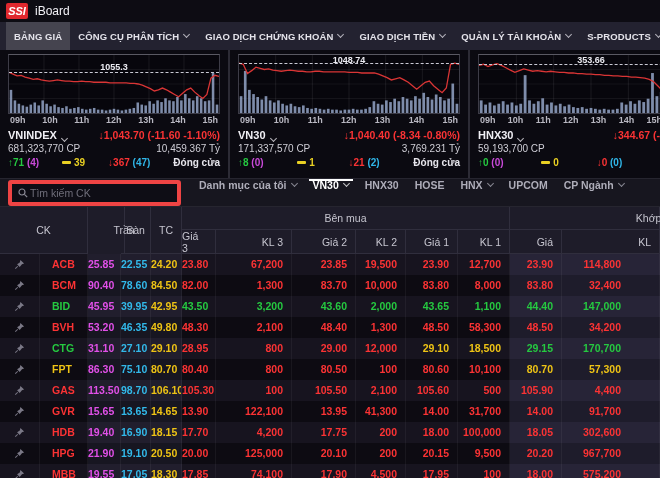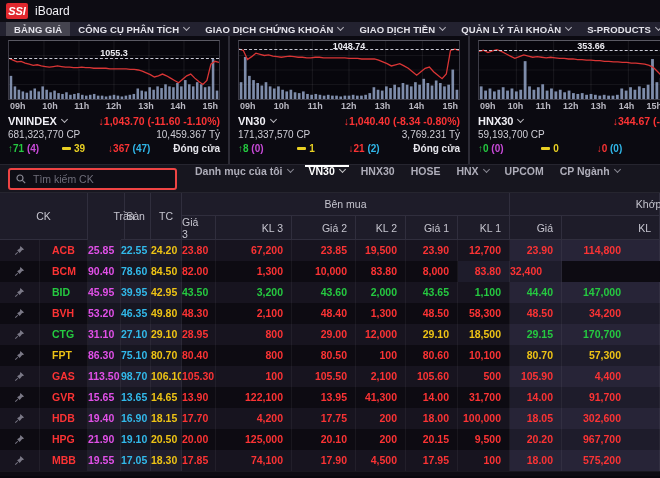--- a/index.html
+++ b/index.html
@@ -5,57 +5,57 @@
   html,body{margin:0;padding:0;background:#08070d;}
   body{width:660px;height:478px;overflow:hidden;position:relative;
        font-family:"Liberation Sans","DejaVu Sans",sans-serif;color:#d6d5dd;
        -webkit-font-smoothing:antialiased;}
   
   .topbar{height:22px;background:#0d0c13;display:flex;align-items:center;padding:0 6px;gap:7px;}
   .logo{background:#e0282e;color:#fff;font-weight:bold;font-style:italic;font-size:11px;
         width:22px;height:16px;display:flex;align-items:center;justify-content:center;border-radius:2px;}
   .apptitle{color:#f2f1f6;font-weight:normal;font-size:12px;}
   
-  .mainnav{height:14px;background:#232230;display:flex;align-items:stretch;padding-left:6px;overflow:hidden;white-space:nowrap;}
+  .mainnav{height:28px;background:#232230;display:flex;align-items:stretch;padding-left:6px;overflow:hidden;white-space:nowrap;}
   .nav-item{display:flex;align-items:center;padding:0 8px;font-size:9.5px;font-weight:bold;
             color:#e4e3ea;letter-spacing:.1px;cursor:pointer;flex:0 0 auto;}
   .nav-item.active{background:#45444f;}
   .chev{width:4px;height:4px;border-right:1.3px solid currentColor;border-bottom:1.3px solid currentColor;
         transform:rotate(45deg);display:inline-block;margin-left:5px;margin-top:-3px;opacity:.75;}
   
   .charts{height:128px;display:flex;overflow:hidden;background:#0b0a11;border-bottom:1px solid #26252f;}
   .panel{flex:0 0 auto;border-right:2px solid #2c2b35;padding:4px 8px 0 8px;box-sizing:border-box;}
   .panel:nth-child(1){width:230px;}
   .panel:nth-child(2){width:240px;padding-left:8px;}
   .panel:nth-child(3){width:242px;border-right:none;}
   .plot{position:relative;height:60px;background:#07060c;border:1px solid #3d3c47;border-top-color:#5a5963;box-sizing:border-box;}
   .plot svg{position:absolute;inset:0;width:100%;height:100%;}
   .refline{position:absolute;left:0;right:0;border-top:1px dashed #c9c9d4;}
   .reflabel{position:absolute;left:0;right:0;text-align:center;font-size:9px;color:#ececf2;font-weight:bold;}
   .xaxis{display:flex;justify-content:space-between;font-size:9px;font-weight:bold;color:#b9b8c2;padding:1px 2px 0 2px;height:12px;}
   .prow{display:flex;justify-content:space-between;align-items:center;}
   .prow1{height:15px;}
-  .idxname{font-size:11px;font-weight:bold;color:#f0eff5;display:flex;align-items:center;cursor:pointer;}
+  .idxname{font-size:11px;font-weight:bold;color:#f0eff5;display:flex;align-items:flex-end;cursor:pointer;}
   .idxname .chev{margin-top:-2px;}
   .chg{font-size:10.5px;font-weight:bold;color:#fb3334;white-space:nowrap;}
   .prow2{height:13px;font-size:10px;color:#cfced6;}
   .prow3{height:15px;font-size:10px;font-weight:bold;gap:8px;}
   .st-up{color:#25c940;}
   .st-up em,.st-down em{font-style:normal;}
   .st-up em{color:#c94ad9;}
   .st-flat{color:#e9d023;display:flex;align-items:center;}
   .flatdash{display:inline-block;width:9px;height:3px;background:#e9d023;margin-right:3px;border-radius:1px;}
   .st-down{color:#fb3334;}
   .st-down em{color:#30b6e8;}
   .session{color:#e7e6ec;font-weight:bold;}
   .p3 .prow,.p3 .xaxis{width:182px;}
   
   .toolbar{height:28px;background:#17161f;display:flex;align-items:center;border-bottom:1px solid #26252f;box-sizing:border-box;}
-  .search{width:153px;height:18px;margin-left:8px;background:#0e0d15;border:2px solid #ef4444;border-radius:3px;
-          display:flex;align-items:center;padding:0 6px;gap:5px;flex:0 0 auto;}
+  .search{width:153px;height:18px;margin-left:8px;background:#0e0d15;border:4px solid #ef4444;border-radius:3px;
+          display:flex;align-items:center;padding:0 6px;flex:0 0 auto;}
   .search svg{flex:0 0 auto;}
   .search input{background:transparent;border:none;outline:none;color:#c9c8d2;font-size:10.5px;width:100%;
                 font-family:inherit;}
   .search input::placeholder{color:#6f6e7a;}
   .tabs{display:flex;align-items:flex-start;height:100%;margin-left:10px;gap:0;overflow:hidden;white-space:nowrap;}
   .tab{display:flex;align-items:center;padding:0 8px;font-size:10.5px;font-weight:bold;color:#aeadb9;
        cursor:pointer;position:relative;flex:0 0 auto;}
   .tab.active{color:#ffffff;}
   .tab.active::before{content:"";position:absolute;top:0;left:4px;right:4px;height:2px;background:#fff;}
   
@@ -506,20 +506,21 @@
         <path d="M7 1l4 4-2.3.7L6.2 8.6 3.4 5.8l2.9-1.9z" fill="#7a7886"></path>
         <line x1="4.1" y1="7.9" x2="1.4" y2="10.6" stroke="#7a7886" stroke-width="1.1"></line>
       </svg>
     </div>
     <div class="cell sym c-down">BCM</div>
     <div class="cell sec ceil c-ceil">90.40</div>
     <div class="cell sec floor c-floor">78.60</div>
     <div class="cell sec refc c-ref">84.50</div>
     <div class="cell b0p c-down">82.00</div>
     <div class="cell b0v c-down">1,300</div>
+    <div class="cell b1p c-down">83.70</div>
     <div class="cell b1v c-down">10,000</div>
     <div class="cell b2p c-down">83.80</div>
     <div class="cell b2v c-down">8,000</div>
     <div class="cell secm mp c-down">83.80</div>
     <div class="cell secm mv kl-last c-down">32,400</div>
   </div>
     <div class="grid row">
     <div class="cell pin">
       <svg width="11" height="11" viewBox="0 0 12 12">
         <path d="M7 1l4 4-2.3.7L6.2 8.6 3.4 5.8l2.9-1.9z" fill="#7a7886"></path>

